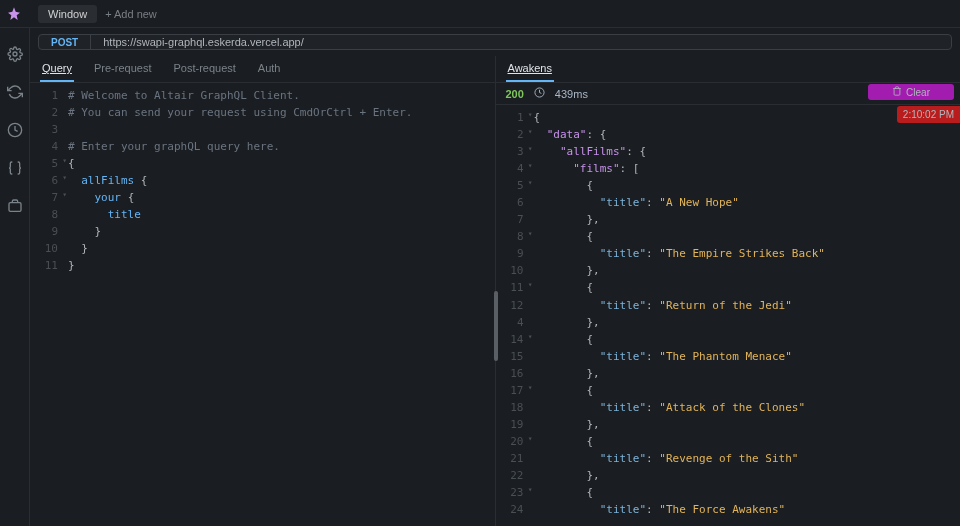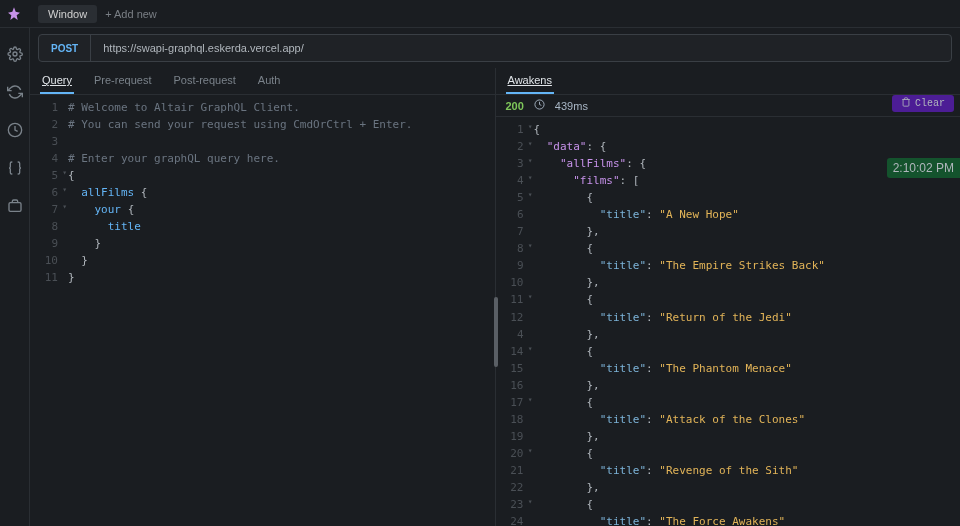--- a/index.html
+++ b/index.html
@@ -45,21 +45,21 @@
   border-right: 1px solid #2a2e33;
 }
 .rail-icon { width: 16px; height: 16px; color: #7a828a; cursor: pointer; }
 .content-col { flex: 1; display: flex; flex-direction: column; min-width: 0; }
 .url-bar {
   display: flex;
   align-items: center;
   margin: 6px 8px;
   border: 1px solid #3a3f45;
   border-radius: 4px;
-  height: 28px;
+  height: 16px;
   background: #1f2226;
 }
 .method-badge {
   padding: 0 12px;
   color: #64b5f6;
   font-size: 10px;
   font-weight: 600;
   border-right: 1px solid #3a3f45;
   height: 100%;
   display: flex;
@@ -115,38 +115,36 @@
 }
 .status-code { color: #7ec65a; font-weight: 600; }
 .time-icon { width: 11px; height: 11px; }
 .time-text { color: #a9b7c6; }
 .clear-btn {
   position: absolute;
   right: 6px;
   display: flex;
   align-items: center;
   gap: 4px;
-  padding: 2px 9px;
-  background: #4c1d95;
+  padding: 2px 24px;
+  background: #a21caf;
   border-radius: 3px;
   color: #b0b6bc;
   cursor: pointer;
   font-size: 10px;
-  font-family: Liberation Mono, monospace;
 }
 .timestamp {
   position: absolute;
   right: 0;
   top: 50px;
-  background: #14532d;
+  background: #b91c1c;
   padding: 3px 6px;
-  font-size: 12px;
+  font-size: 10px;
   color: #b0b6bc;
   border-radius: 3px 0 0 3px;
-  margin-top: 40px;
 }
 .divider-handle {
   position: absolute;
   left: -2px;
   top: 50%;
   width: 4px;
   height: 70px;
   background: #5a5f65;
   border-radius: 2px;
 }

